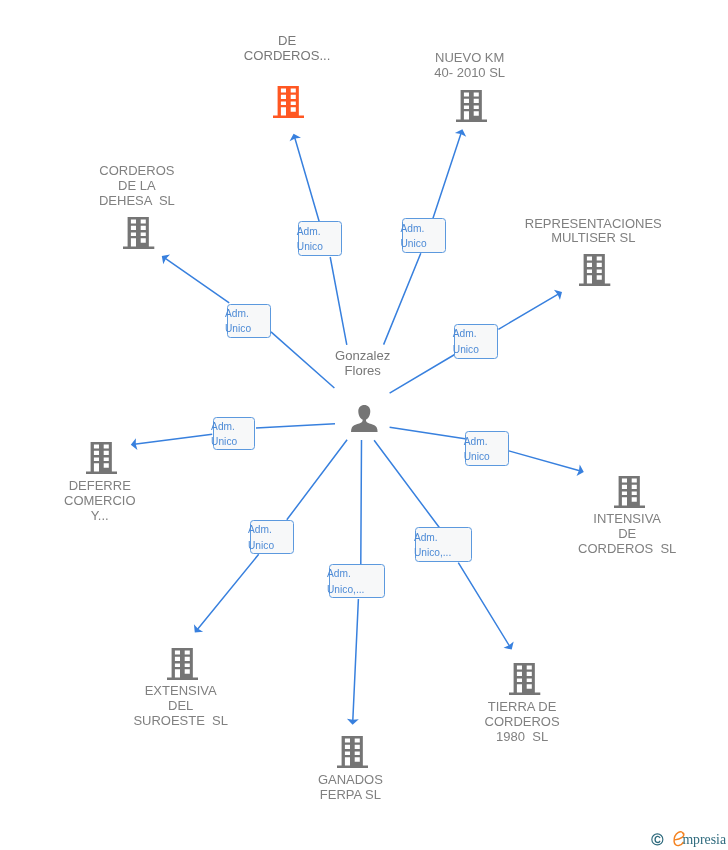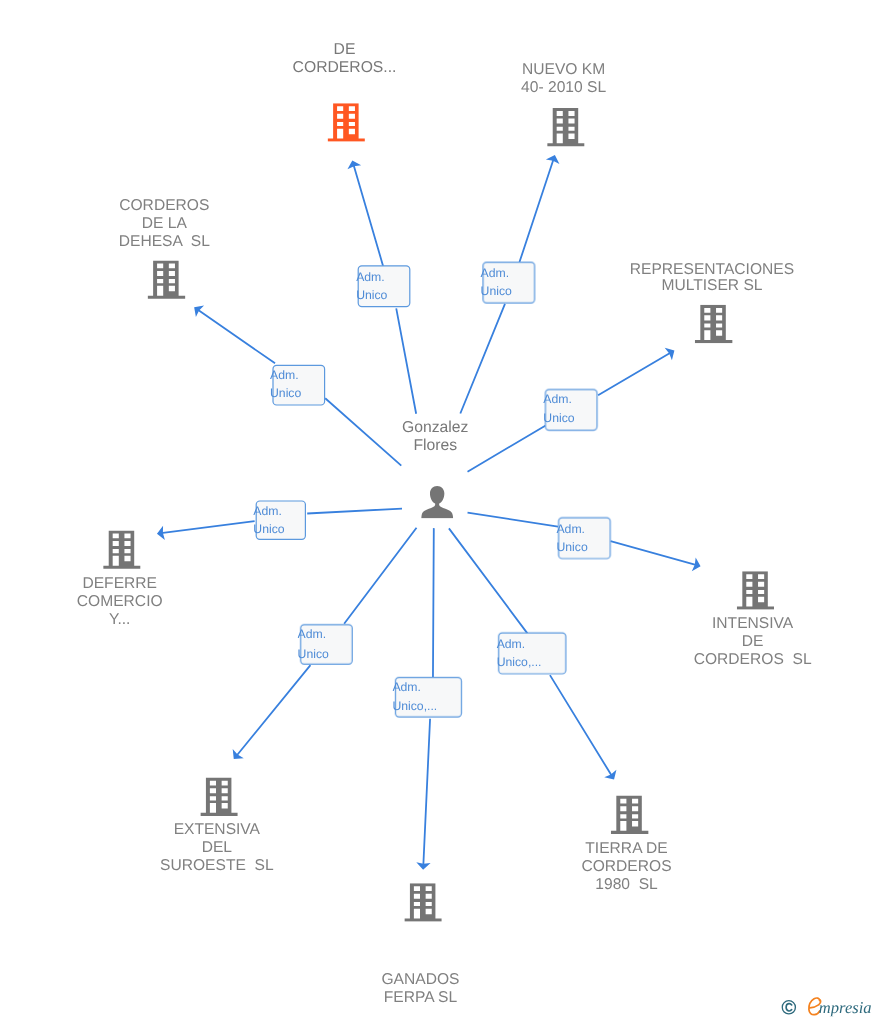--- a/index.html
+++ b/index.html
@@ -70,21 +70,21 @@
           <path fill="#757575" fill-rule="evenodd" d="M4.6 0H25.85V29.4H4.6Z M0 29.4H31.3V32.1H0Z M7.9 2.6H13.0V6.6H7.9Z M17.7 2.6H22.8V6.6H17.7Z M7.9 8.8H13.0V13.0H7.9Z M17.7 8.8H22.8V13.0H17.7Z M7.9 15.6H13.0V19.0H7.9Z M17.7 15.6H22.8V19.0H17.7Z M7.9 21.2H13.0V29.4H7.9Z M17.7 21.2H22.8V25.8H17.7Z"></path>
         </svg></div>
       <div class="nodelabel" style="left: 0px; top: 512.33px; width: 400px; margin-left: 427.2px;"><div>INTENSIVA</div><div>DE</div><div>CORDEROS  SL</div></div>
       <div class="nodewrap" style="left: 166.9px; top: 647.7px; width: 31.3px; height: 32.1px;"><svg width="31.3" height="32.1" viewBox="0 0 31.3 32.1">
           <path fill="#757575" fill-rule="evenodd" d="M4.6 0H25.85V29.4H4.6Z M0 29.4H31.3V32.1H0Z M7.9 2.6H13.0V6.6H7.9Z M17.7 2.6H22.8V6.6H17.7Z M7.9 8.8H13.0V13.0H7.9Z M17.7 8.8H22.8V13.0H17.7Z M7.9 15.6H13.0V19.0H7.9Z M17.7 15.6H22.8V19.0H17.7Z M7.9 21.2H13.0V29.4H7.9Z M17.7 21.2H22.8V25.8H17.7Z"></path>
         </svg></div>
       <div class="nodelabel" style="left: 0px; top: 684.23px; width: 400px; margin-left: -19.3px;"><div>EXTENSIVA</div><div>DEL</div><div>SUROESTE  SL</div></div>
       <div class="nodewrap" style="left: 336.6px; top: 736px; width: 31.3px; height: 32.1px;"><svg width="31.3" height="32.1" viewBox="0 0 31.3 32.1">
           <path fill="#757575" fill-rule="evenodd" d="M4.6 0H25.85V29.4H4.6Z M0 29.4H31.3V32.1H0Z M7.9 2.6H13.0V6.6H7.9Z M17.7 2.6H22.8V6.6H17.7Z M7.9 8.8H13.0V13.0H7.9Z M17.7 8.8H22.8V13.0H17.7Z M7.9 15.6H13.0V19.0H7.9Z M17.7 15.6H22.8V19.0H17.7Z M7.9 21.2H13.0V29.4H7.9Z M17.7 21.2H22.8V25.8H17.7Z"></path>
         </svg></div>
-      <div class="nodelabel" style="left: 0px; top: 773.38px; width: 400px; margin-left: 150.4px; margin-top: 36px;"><div>GANADOS</div><div>FERPA SL</div></div>
+      <div class="nodelabel" style="left: 0px; top: 773.38px; width: 400px; margin-left: 150.4px;"><div>GANADOS</div><div>FERPA SL</div></div>
       <div class="nodewrap" style="left: 509.3px; top: 663px; width: 31.3px; height: 32.1px;"><svg width="31.3" height="32.1" viewBox="0 0 31.3 32.1">
           <path fill="#757575" fill-rule="evenodd" d="M4.6 0H25.85V29.4H4.6Z M0 29.4H31.3V32.1H0Z M7.9 2.6H13.0V6.6H7.9Z M17.7 2.6H22.8V6.6H17.7Z M7.9 8.8H13.0V13.0H7.9Z M17.7 8.8H22.8V13.0H17.7Z M7.9 15.6H13.0V19.0H7.9Z M17.7 15.6H22.8V19.0H17.7Z M7.9 21.2H13.0V29.4H7.9Z M17.7 21.2H22.8V25.8H17.7Z"></path>
         </svg></div>
       <div class="nodelabel" style="left: 0px; top: 700.23px; width: 400px; margin-left: 322.1px;"><div>TIERRA DE</div><div>CORDEROS</div><div>1980  SL</div></div>
       <div class="nodewrap" style="left: 351.3px; top: 404.9px; width: 26.6px; height: 26.9px;"><svg width="26.6" height="26.9" viewBox="0 0 26.6 26.9">
           <path fill="#757575" d="M13.3 0 C9.8 0 7.3 2.5 7.3 6.2 C7.3 10.2 9.4 13.8 11.6 14.6 C11.8 15.6 11.6 16.3 11.0 16.9 C10.0 17.9 6.9 18.7 4.5 19.8 C2.6 20.6 1.4 21.5 0.9 22.6 C0.3 23.8 0.08 25.4 0 26.9 L26.6 26.9 C26.52 25.4 26.3 23.8 25.7 22.6 C25.2 21.5 24.0 20.6 22.1 19.8 C19.7 18.7 16.6 17.9 15.6 16.9 C15.0 16.3 14.8 15.6 15.0 14.6 C17.2 13.8 19.3 10.2 19.3 6.2 C19.3 2.5 16.8 0 13.3 0 Z"></path>
         </svg></div>
       <div class="nodelabel big" style="left: 0px; top: 348.04px; width: 400px; margin-left: 162.7px;"><div>Gonzalez</div><div>Flores</div></div>
     </div>
   <div id="boxes">
@@ -126,15 +126,15 @@
       </div>
     </div>
   <div id="logo" style="left: 651px; top: 818px; width: 77px; height: 32px;">
       <svg width="13" height="13" viewBox="0 0 13 13" style="position:absolute;left:0px;top:15.2px;">
         <circle cx="6.35" cy="6.4" r="5.5" fill="none" stroke="#2e6a7d" stroke-width="1.15"></circle>
         <path d="M8.75 4.5C8.2 3.65 7.25 3.2 6.3 3.35 4.95 3.55 4.1 4.85 4.1 6.4 4.1 7.95 4.95 9.25 6.3 9.45 7.25 9.6 8.2 9.15 8.75 8.3" fill="none" stroke="#2e6a7d" stroke-width="1.35" stroke-linecap="round"></path>
       </svg>
       <svg width="15.2" height="17.6" viewBox="7 2 26 38" style="position:absolute;left:20.2px;top:11.6px;">
         <path fill="none" stroke="#f4821f" stroke-width="3.1" stroke-linecap="round" d="M29.5 10.2C29.5 5.8 24.3 4.2 19.6 7.1 13.3 11 9.8 19.2 10.3 26.6 10.7 32.8 15.1 36.3 20.3 35.6 24.6 35.0 28.0 32.2 29.8 28.6M11.6 23.4C17.2 22.8 23.4 21.0 27.6 17.9 31.2 15.2 32.3 11.2 30.6 9.1"></path>
       </svg>
-      <span style="position:absolute;left:31.4px;top:15.2px;font-family:'Liberation Serif',serif;font-style:italic;font-size:13.8px;line-height:13.8px;color:#2e6a7d;white-space:pre;transform:translateZ(0);">mpresia</span>
+      <span style="position:absolute;left:31.4px;top:15.2px;font-family:'Liberation Serif',serif;font-size:13.8px;line-height:13.8px;color:#2e6a7d;white-space:pre;transform:translateZ(0);">mpresia</span>
     </div>
 </div>
 
 </body></html>

